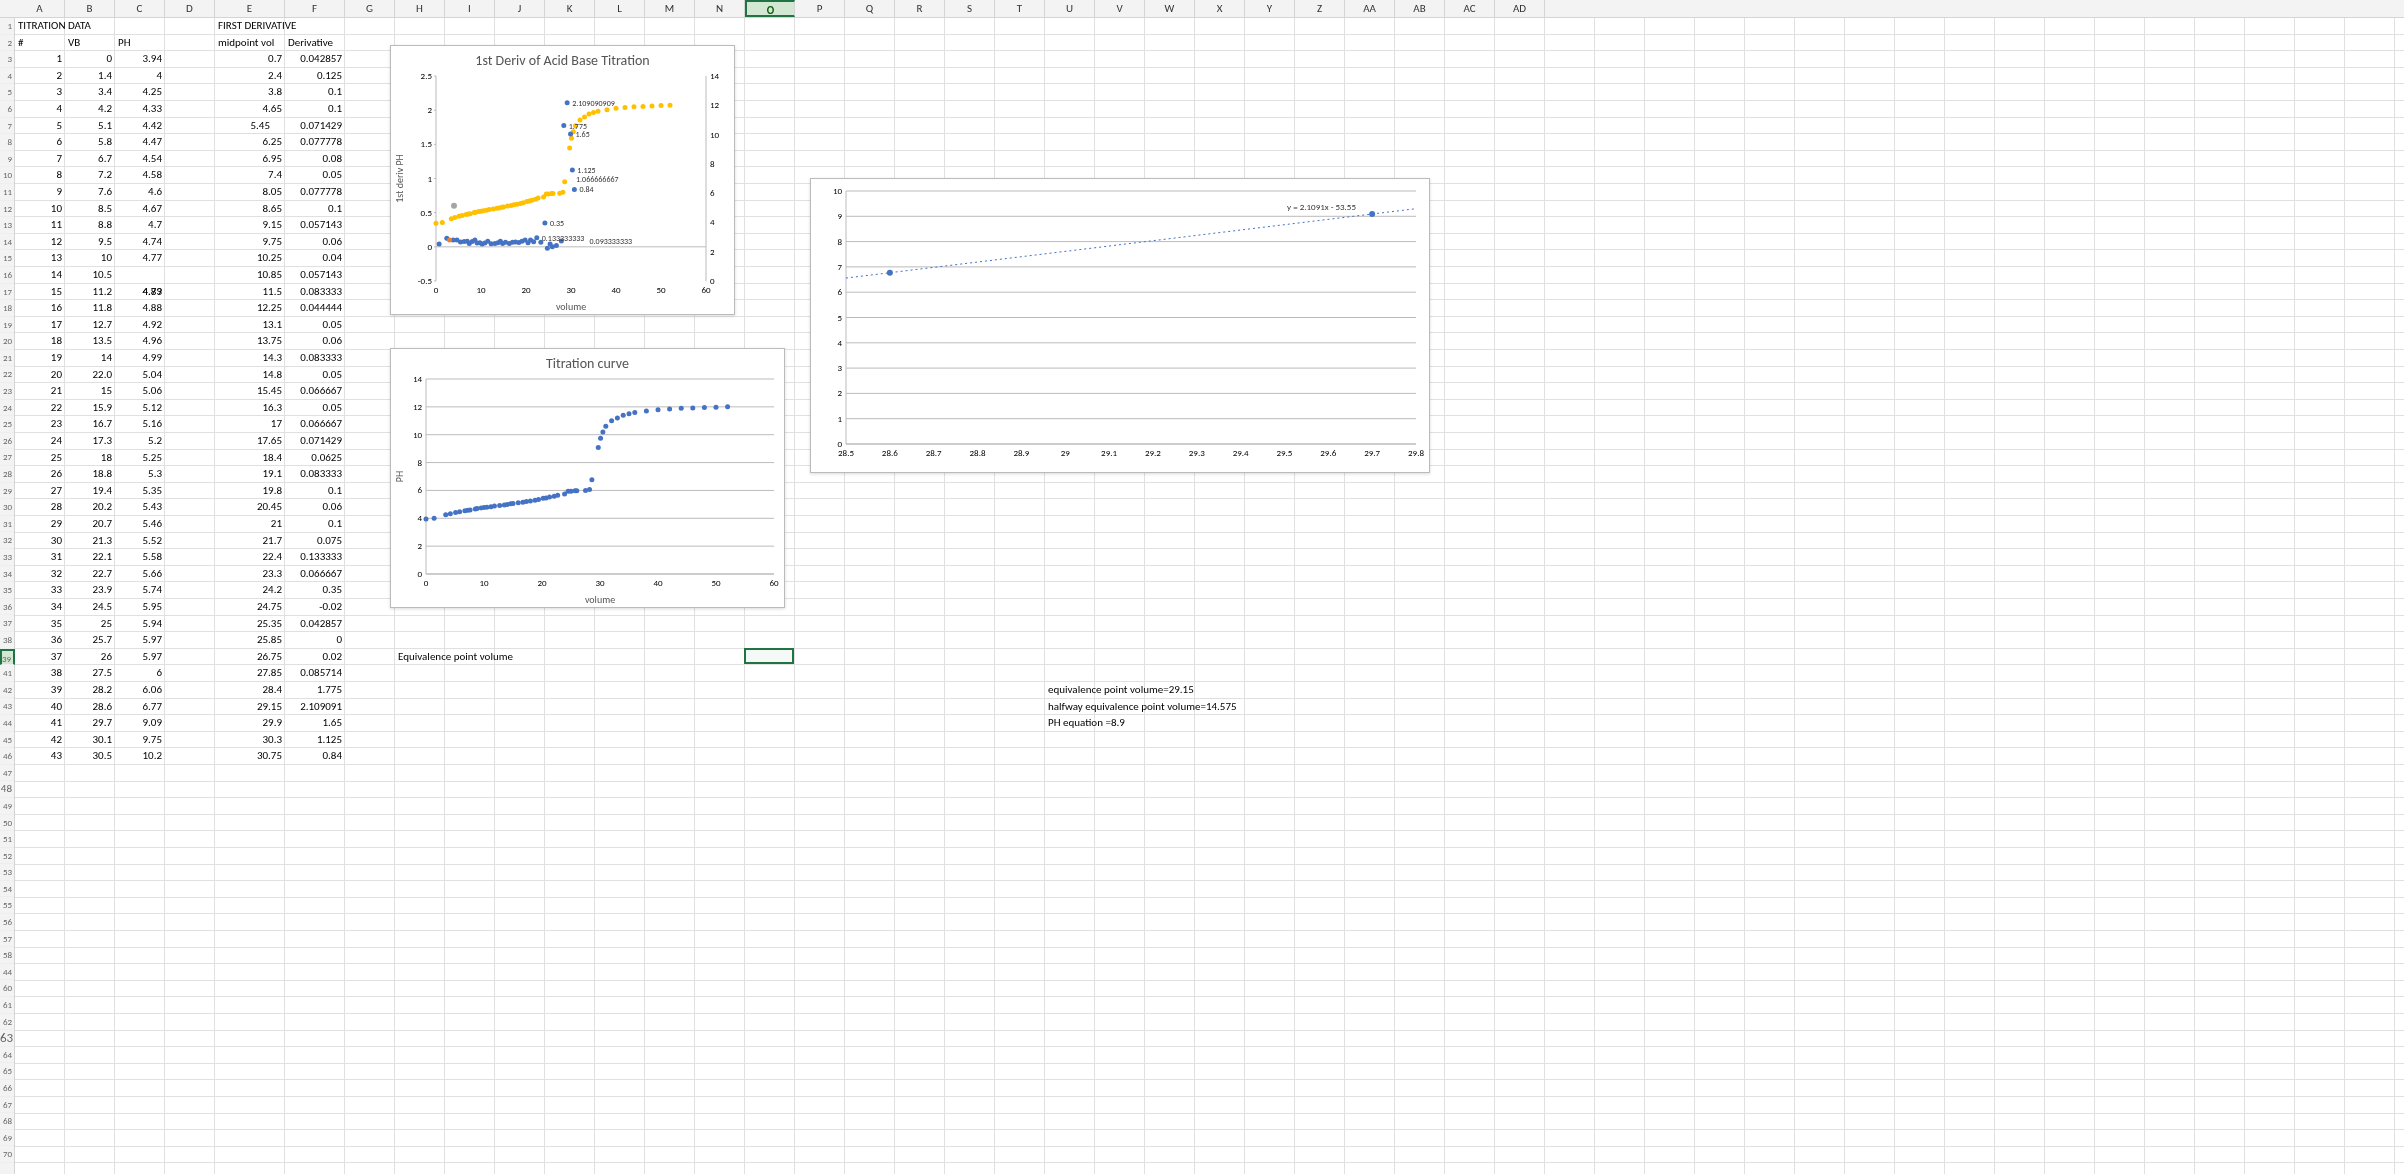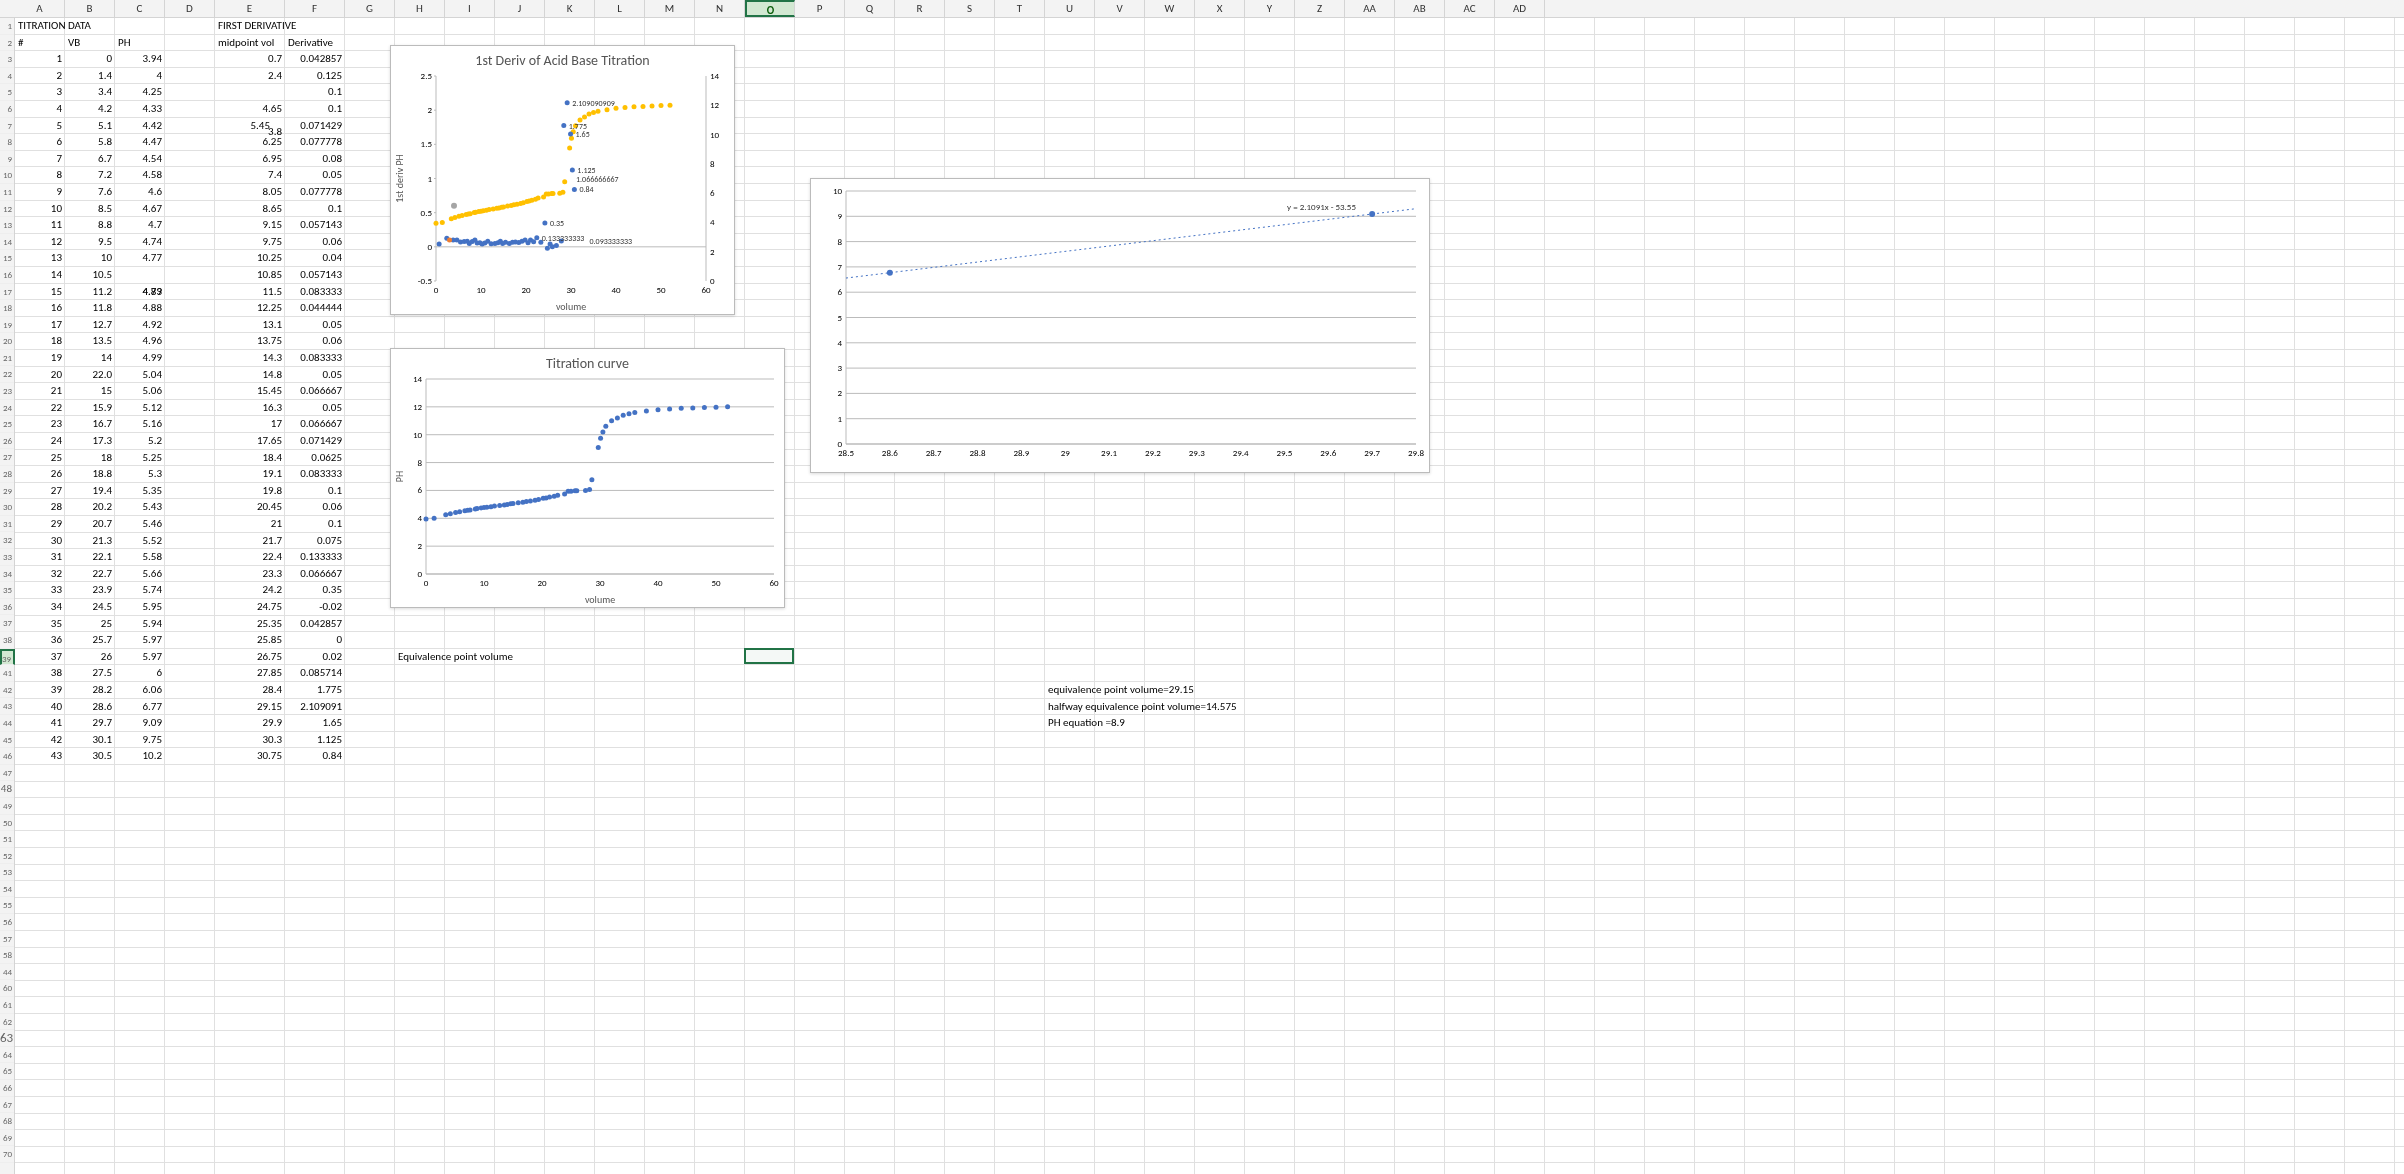--- a/index.html
+++ b/index.html
@@ -276,21 +276,21 @@
         <div class="cell r" style="left: 200px; top: 33.2px; width: 70px;">0.7</div>
         <div class="cell r" style="left: 270px; top: 33.2px; width: 60px;">0.042857</div>
         <div class="cell r" style="left: 0px; top: 49.8px; width: 50px;">2</div>
         <div class="cell r" style="left: 50px; top: 49.8px; width: 50px;">1.4</div>
         <div class="cell r" style="left: 100px; top: 49.8px; width: 50px;">4</div>
         <div class="cell r" style="left: 200px; top: 49.8px; width: 70px;">2.4</div>
         <div class="cell r" style="left: 270px; top: 49.8px; width: 60px;">0.125</div>
         <div class="cell r" style="left: 0px; top: 66.4px; width: 50px;">3</div>
         <div class="cell r" style="left: 50px; top: 66.4px; width: 50px;">3.4</div>
         <div class="cell r" style="left: 100px; top: 66.4px; width: 50px;">4.25</div>
-        <div class="cell r" style="left: 200px; top: 66.4px; width: 70px; margin-top: 40px;">3.8</div>
+        <div class="cell r" style="left: 200px; top: 66.4px; width: 70px;">3.8</div>
         <div class="cell r" style="left: 270px; top: 66.4px; width: 60px;">0.1</div>
         <div class="cell r" style="left: 0px; top: 83px; width: 50px;">4</div>
         <div class="cell r" style="left: 50px; top: 83px; width: 50px;">4.2</div>
         <div class="cell r" style="left: 100px; top: 83px; width: 50px;">4.33</div>
         <div class="cell r" style="left: 200px; top: 83px; width: 70px;">4.65</div>
         <div class="cell r" style="left: 270px; top: 83px; width: 60px;">0.1</div>
         <div class="cell r" style="left: 0px; top: 99.6px; width: 50px;">5</div>
         <div class="cell r" style="left: 50px; top: 99.6px; width: 50px;">5.1</div>
         <div class="cell r" style="left: 100px; top: 99.6px; width: 50px;">4.42</div>
         <div class="cell r" style="left: 188px; top: 99.6px; width: 70px;">5.45</div>

